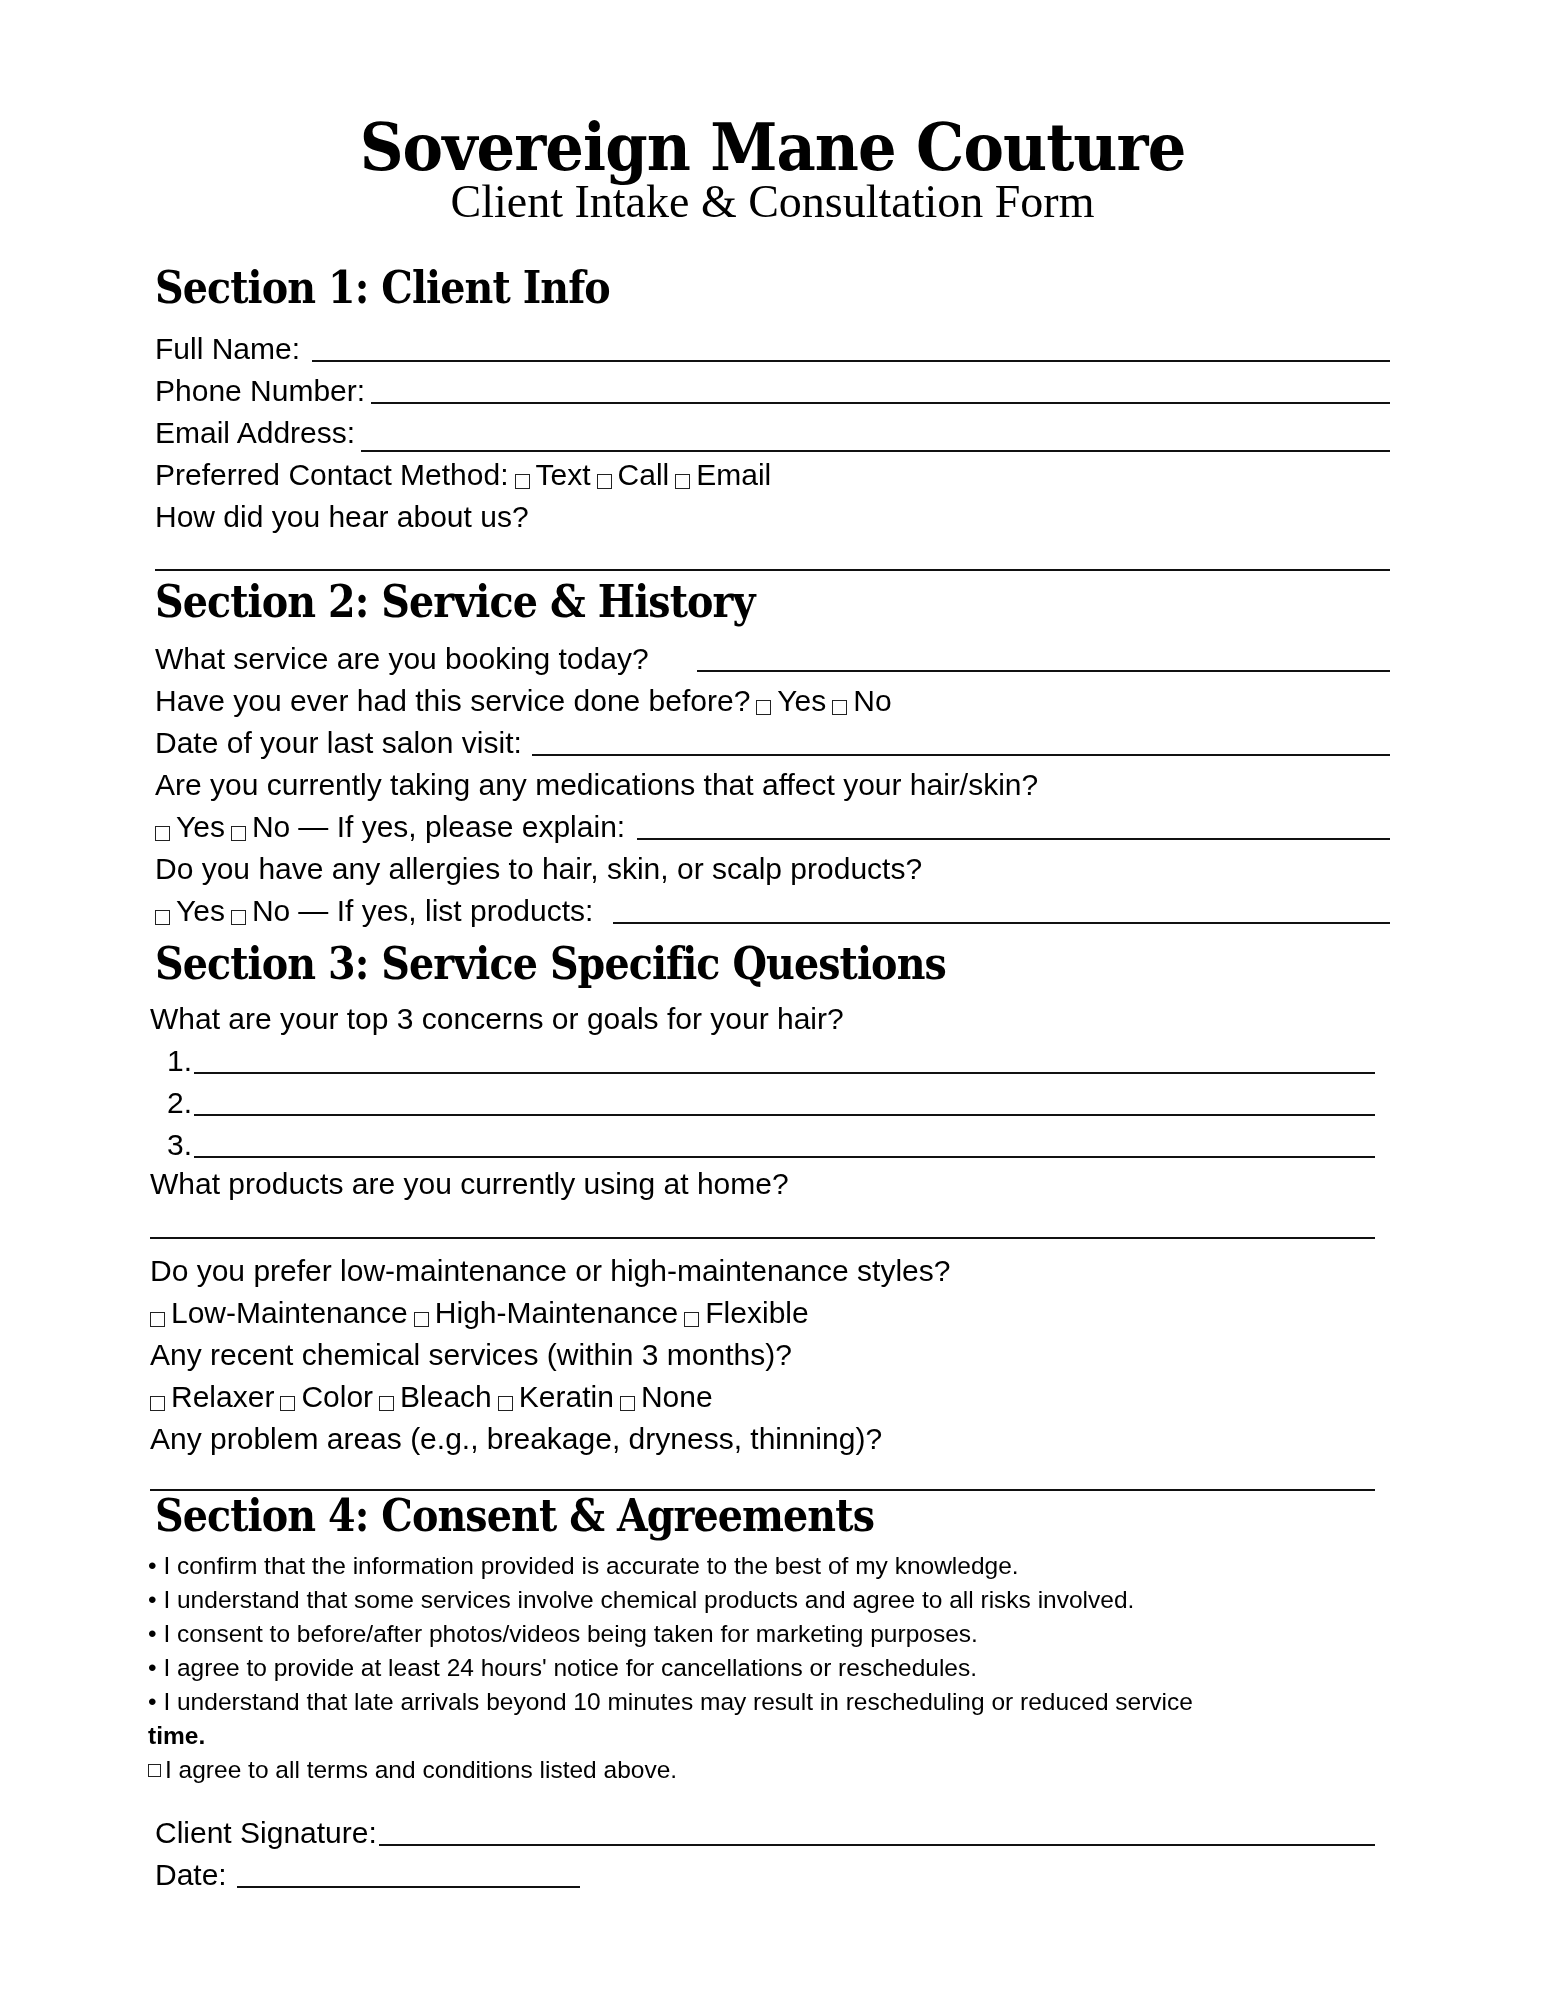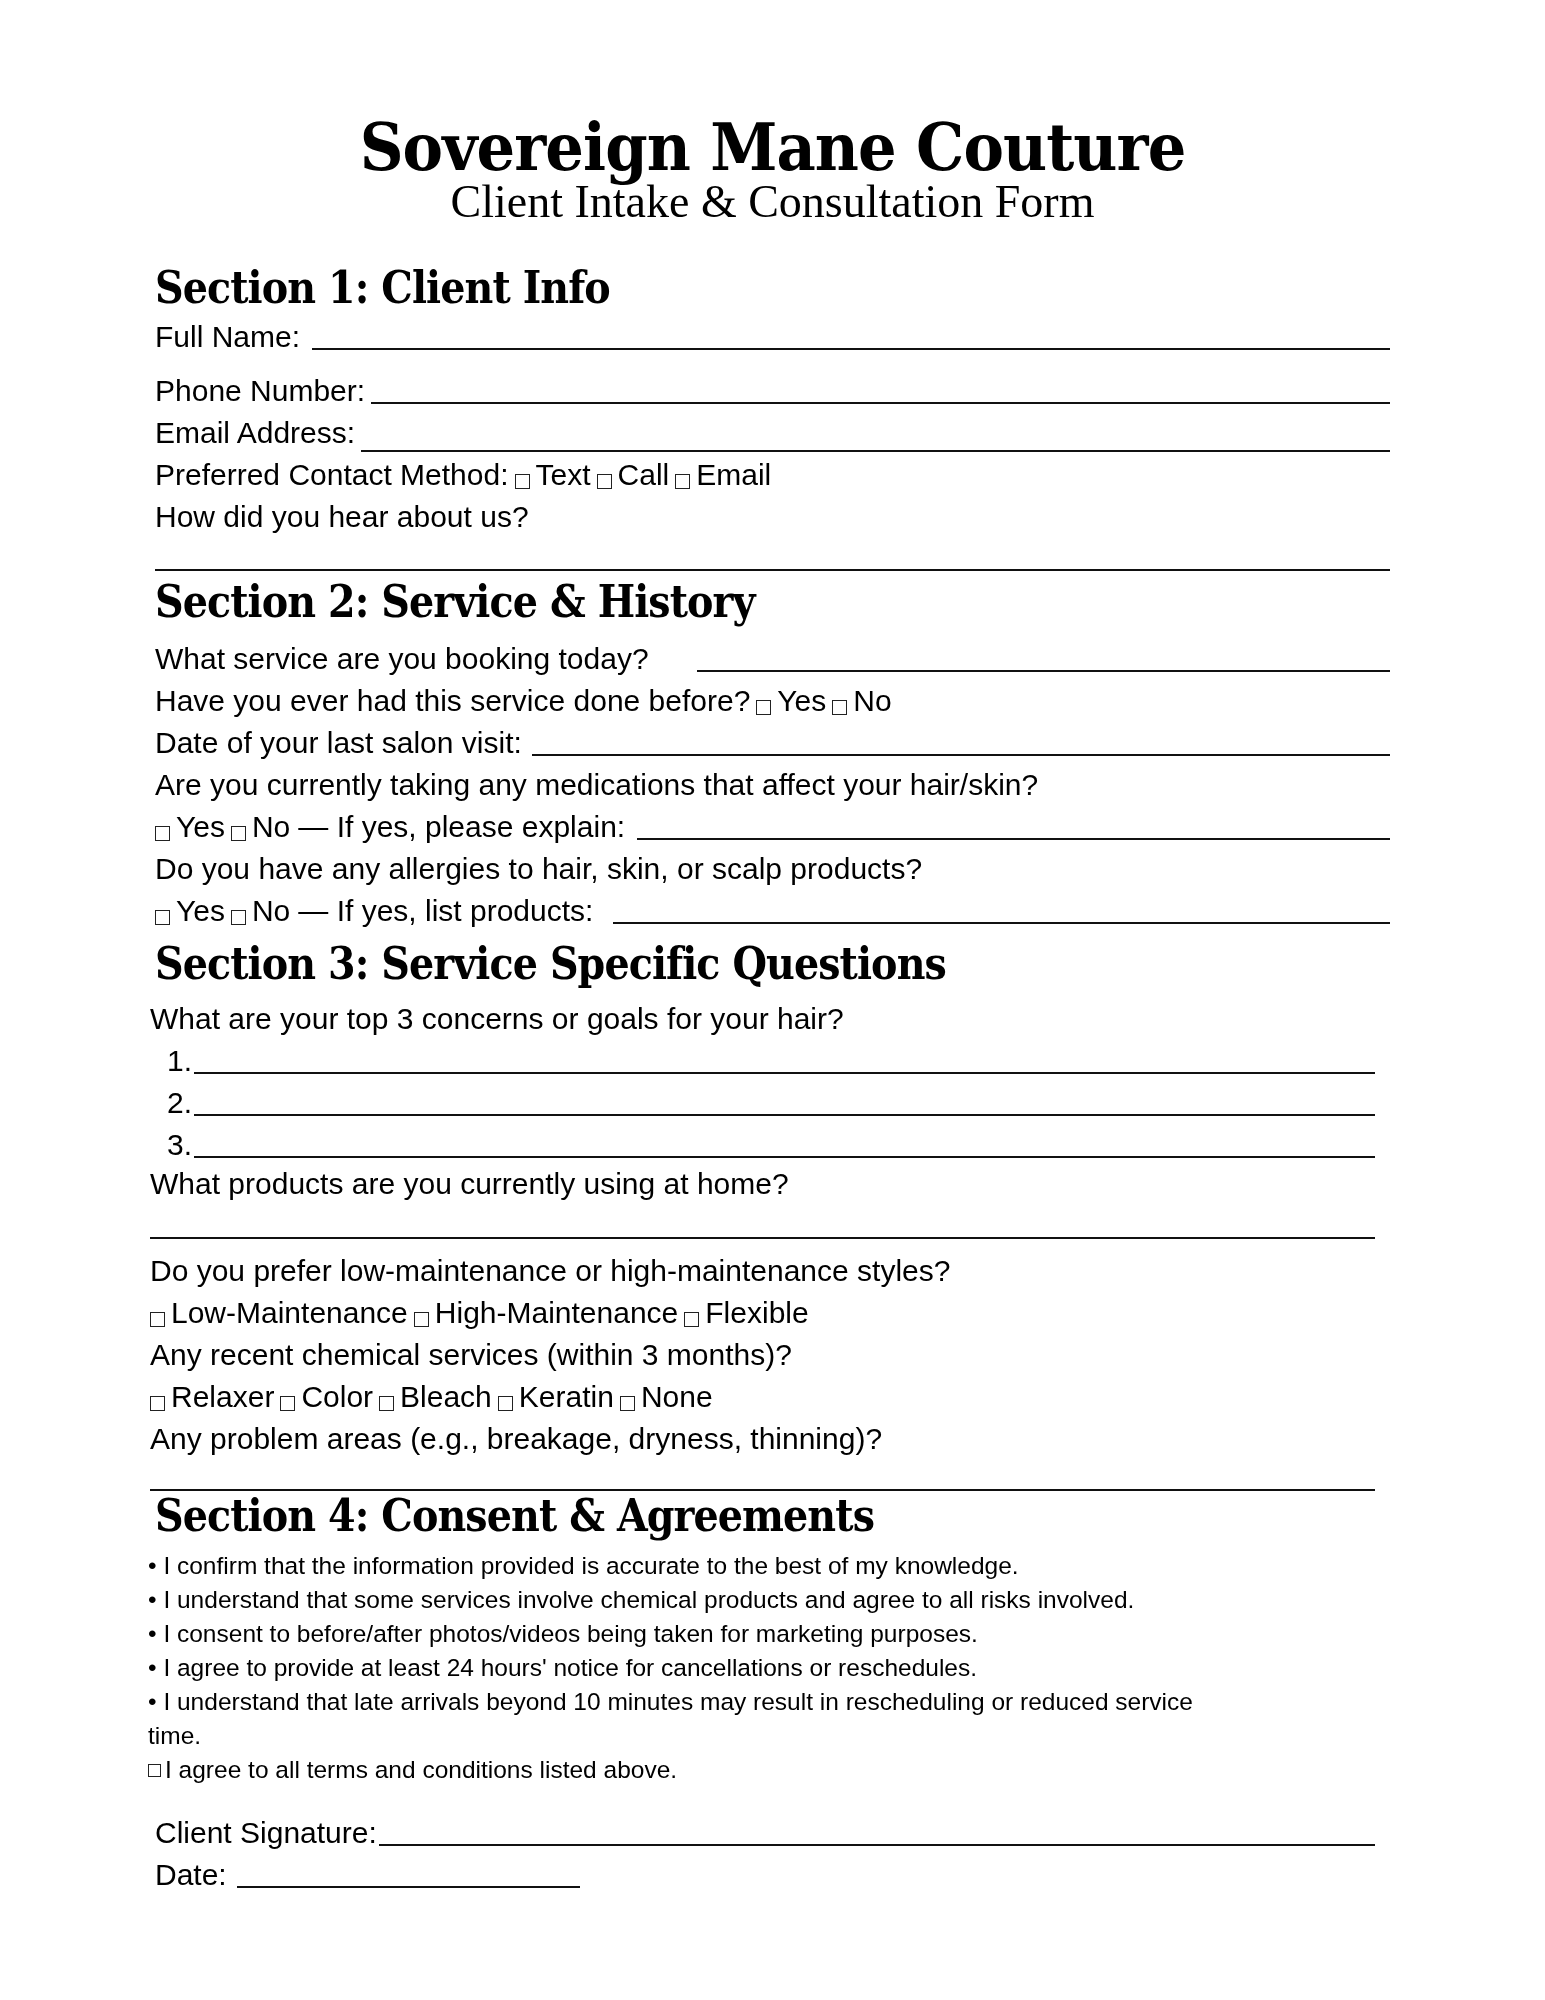--- a/index.html
+++ b/index.html
@@ -21,21 +21,21 @@
 </head>
 <body>
 
 <div class="page">
 
   <div class="title">Sovereign Mane Couture</div>
   <div class="subtitle">Client Intake &amp; Consultation Form</div>
 
   <div class="h" style="top:262px;">Section 1: Client Info</div>
 
-  <div class="row" style="top:314px;">
+  <div class="row" style="top:326px;">
     <span class="lbl">Full Name:</span>
     <span class="line" style="margin-left:12px;"></span>
   </div>
   <div class="row" style="top:368px;">
     <span class="lbl">Phone Number:</span>
     <span class="line"></span>
   </div>
   <div class="row" style="top:410px;">
     <span class="lbl">Email Address:</span>
     <span class="line" style="margin-bottom:-2px;"></span>
@@ -147,21 +147,21 @@
   </div>
   <div class="fullline l150" style="top:1488px;"></div>
 
   <div class="h" style="top:1490px;">Section 4: Consent &amp; Agreements</div>
 
   <div class="small" style="top:1552px;">• I confirm that the information provided is accurate to the best of my knowledge.</div>
   <div class="small" style="top:1586px;"> • I understand that some services involve chemical products and agree to all risks involved.</div>
   <div class="small" style="top:1620px;"> • I consent to before/after photos/videos being taken for marketing purposes.</div>
   <div class="small" style="top:1654px;"> • I agree to provide at least 24 hours' notice for cancellations or reschedules.</div>
   <div class="small" style="top:1688px;"> • I understand that late arrivals beyond 10 minutes may result in rescheduling or reduced service</div>
-  <div class="small" style="top:1722px;">time.</div>
+  <div class="small" style="top:1722px;font-weight:bold;">time.</div>
   <div class="small" style="top:1756px;">
     <span class="box" style="margin:0 4px 3px 0; width:11px; height:11px;"></span><span>I agree to all terms and conditions listed above.</span>
   </div>
 
   <div class="row" style="top:1852px; right:auto; width:425px;">
     <span class="lbl">Date:</span>
     <span class="line" style="margin-left:10px;"></span>
   </div>
   <div class="row" style="top:1810px; right:170px;">
     <span class="lbl">Client Signature:</span>

